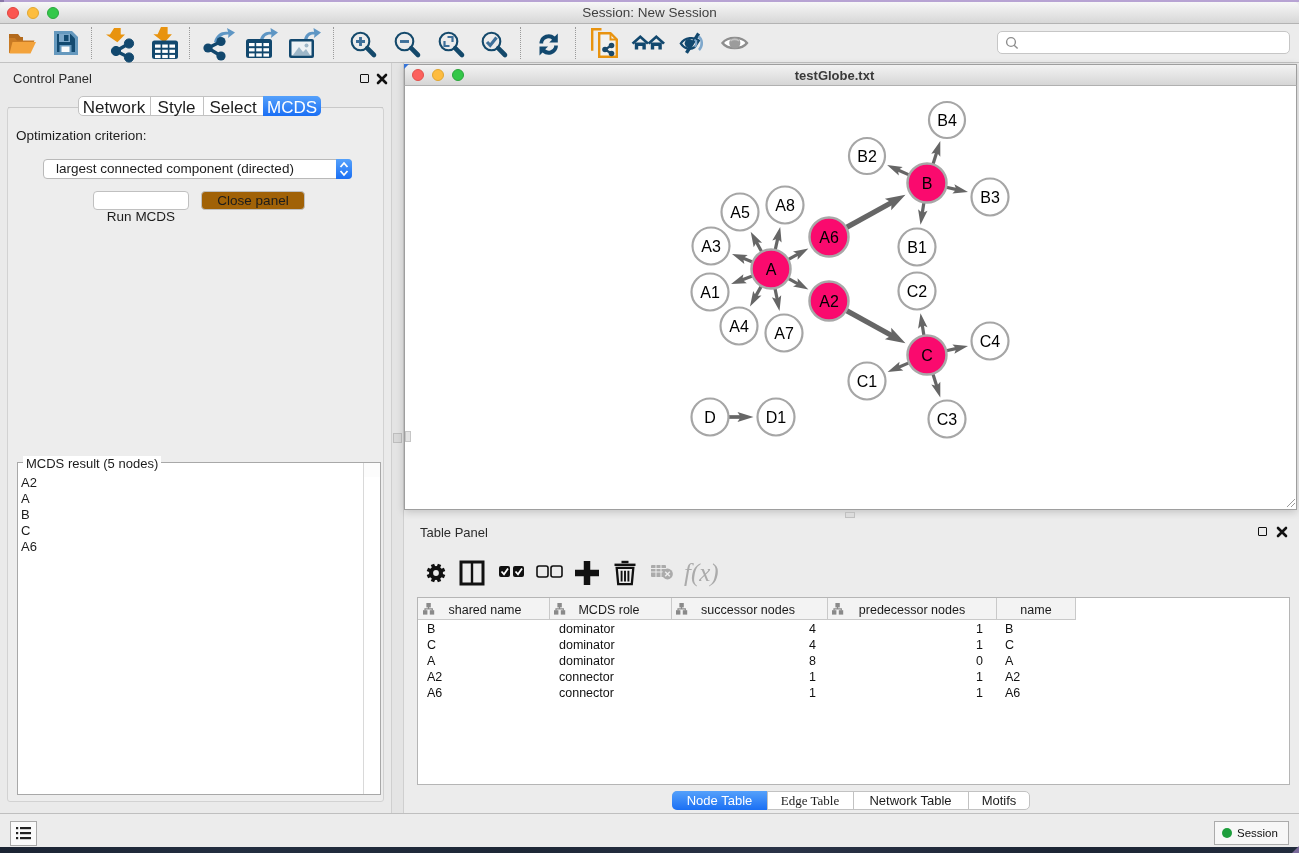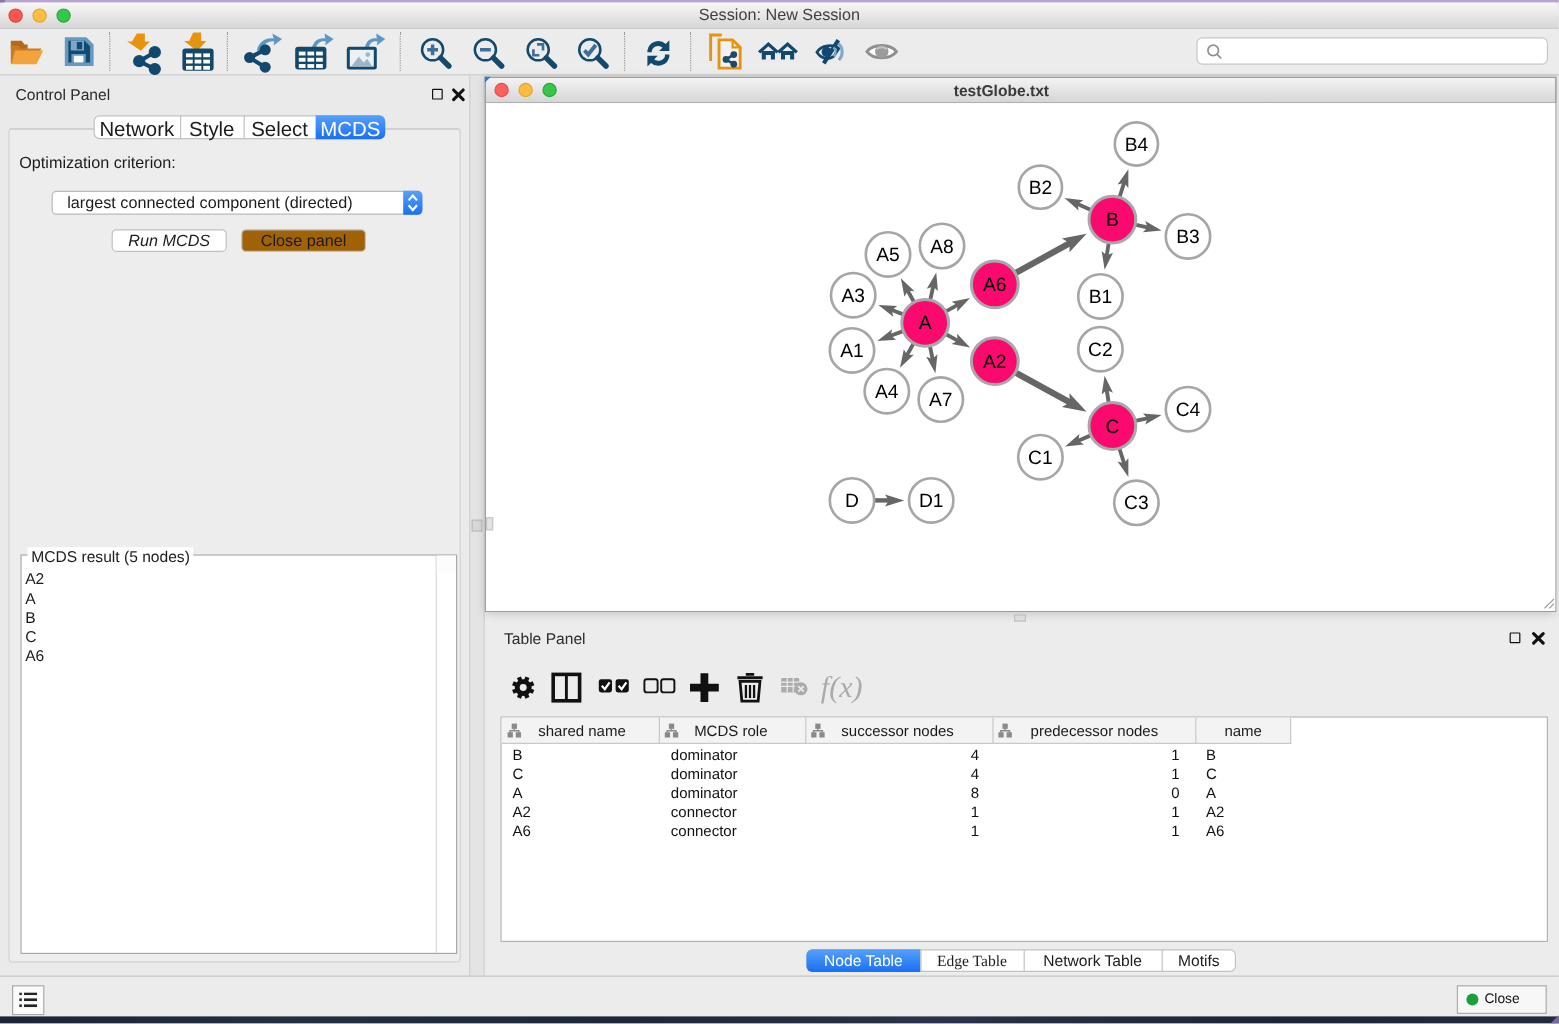--- a/index.html
+++ b/index.html
@@ -213,21 +213,21 @@
 <div class="abs" style="left:0;top:128px;width:391px;text-align:left;font-size:13.5px;color:#1c1c1c;margin-left:16px;">Optimization criterion:</div>
 
 <div class="abs" style="left:43px;top:159px;width:309px;height:20px;background:#fff;border:1px solid #b9b9b9;border-radius:4px;"></div>
 <div class="abs" style="left:56px;top:161px;font-size:13.5px;color:#1c1c1c;">largest connected component (directed)</div>
 <div class="abs" style="left:336px;top:159px;width:16px;height:20px;background:linear-gradient(#55a1fb,#1a6ff4);border-radius:0 4px 4px 0;"></div>
 <svg class="abs" style="left:336px;top:159px;" width="16" height="20" viewBox="0 0 16 20">
   <path d="M4.5,8 L8,4 L11.5,8" fill="none" stroke="#fff" stroke-width="1.8"></path>
   <path d="M4.5,12 L8,16 L11.5,12" fill="none" stroke="#fff" stroke-width="1.8"></path>
 </svg>
 
-<div class="abs" style="left:93px;top:191px;width:96px;height:19px;background:#fff;border:1px solid #c0c0c0;border-radius:4px;text-align:center;font-size:13.5px;color:#1c1c1c;padding-top:1px;font-style:italic;">Run MCDS</div>
+<div class="abs" style="left:93px;top:191px;width:96px;height:19px;background:#fff;border:1px solid #c0c0c0;border-radius:4px;text-align:center;font-size:13.5px;color:#1c1c1c;padding-top:17px;">Run MCDS</div>
 <div class="abs" style="left:201px;top:191px;width:104px;height:19px;background:#a16207;border:1px solid #c0c0c0;border-radius:4px;text-align:center;font-size:13.5px;color:#1c1c1c;padding-top:1px;">Close panel</div>
 
 <div class="abs" style="left:17px;top:462px;width:364px;height:333px;background:#fff;border:1px solid #a8a8a8;"></div>
 <div class="abs" style="left:363px;top:463px;width:1px;height:331px;background:#d9d9d9;"></div>
 <div class="abs" style="left:364px;top:463px;width:16px;height:14px;background:#fcfcfc;"></div>
 <div class="abs" style="left:23px;top:456px;font-size:13px;color:#1c1c1c;background:#fff;padding:0 3px;">MCDS result (5 nodes)</div>
 <div class="abs" style="left:21px;top:475px;font-size:13px;color:#1c1c1c;line-height:16px;">A2<br>A<br>B<br>C<br>A6</div>
 
 <div class="abs" style="left:391px;top:63px;width:13px;height:750px;background:#e4e4e4;"></div>
 <div class="abs" style="left:391px;top:63px;width:1px;height:750px;background:#cfcfcf;"></div>
@@ -471,16 +471,16 @@
       <rect x="4" y="0" width="11" height="2.2"></rect>
     <rect x="0" y="5" width="2.2" height="2.2"></rect>
       <rect x="4" y="5" width="11" height="2.2"></rect>
     <rect x="0" y="10" width="2.2" height="2.2"></rect>
       <rect x="4" y="10" width="11" height="2.2"></rect>
   </g>
 </svg>
 
 <div class="abs" style="left:1214px;top:821px;width:75px;height:24px;background:#f7f7f7;border:1px solid #ababab;"></div>
 <div class="abs" style="left:1222px;top:828px;width:10px;height:10px;border-radius:50%;background:#1d9e3c;"></div>
-<div class="abs" style="left:1237px;top:827px;font-size:11.5px;color:#111;">Close</div>
+<div class="abs" style="left:1237px;top:827px;font-size:11.5px;color:#111;">Session</div>
 
 <div class="abs" style="left:0;top:847px;width:1299px;height:6px;background:linear-gradient(90deg,#1b2433,#232e40 18%,#1d2736 40%,#2a3347 60%,#1c2534 82%,#222c3d);"></div>
 <div class="abs" style="left:1292px;top:846px;width:0;height:0;border-bottom:7px solid #7a6a9a;border-left:7px solid transparent;"></div>
 
 </body></html>

